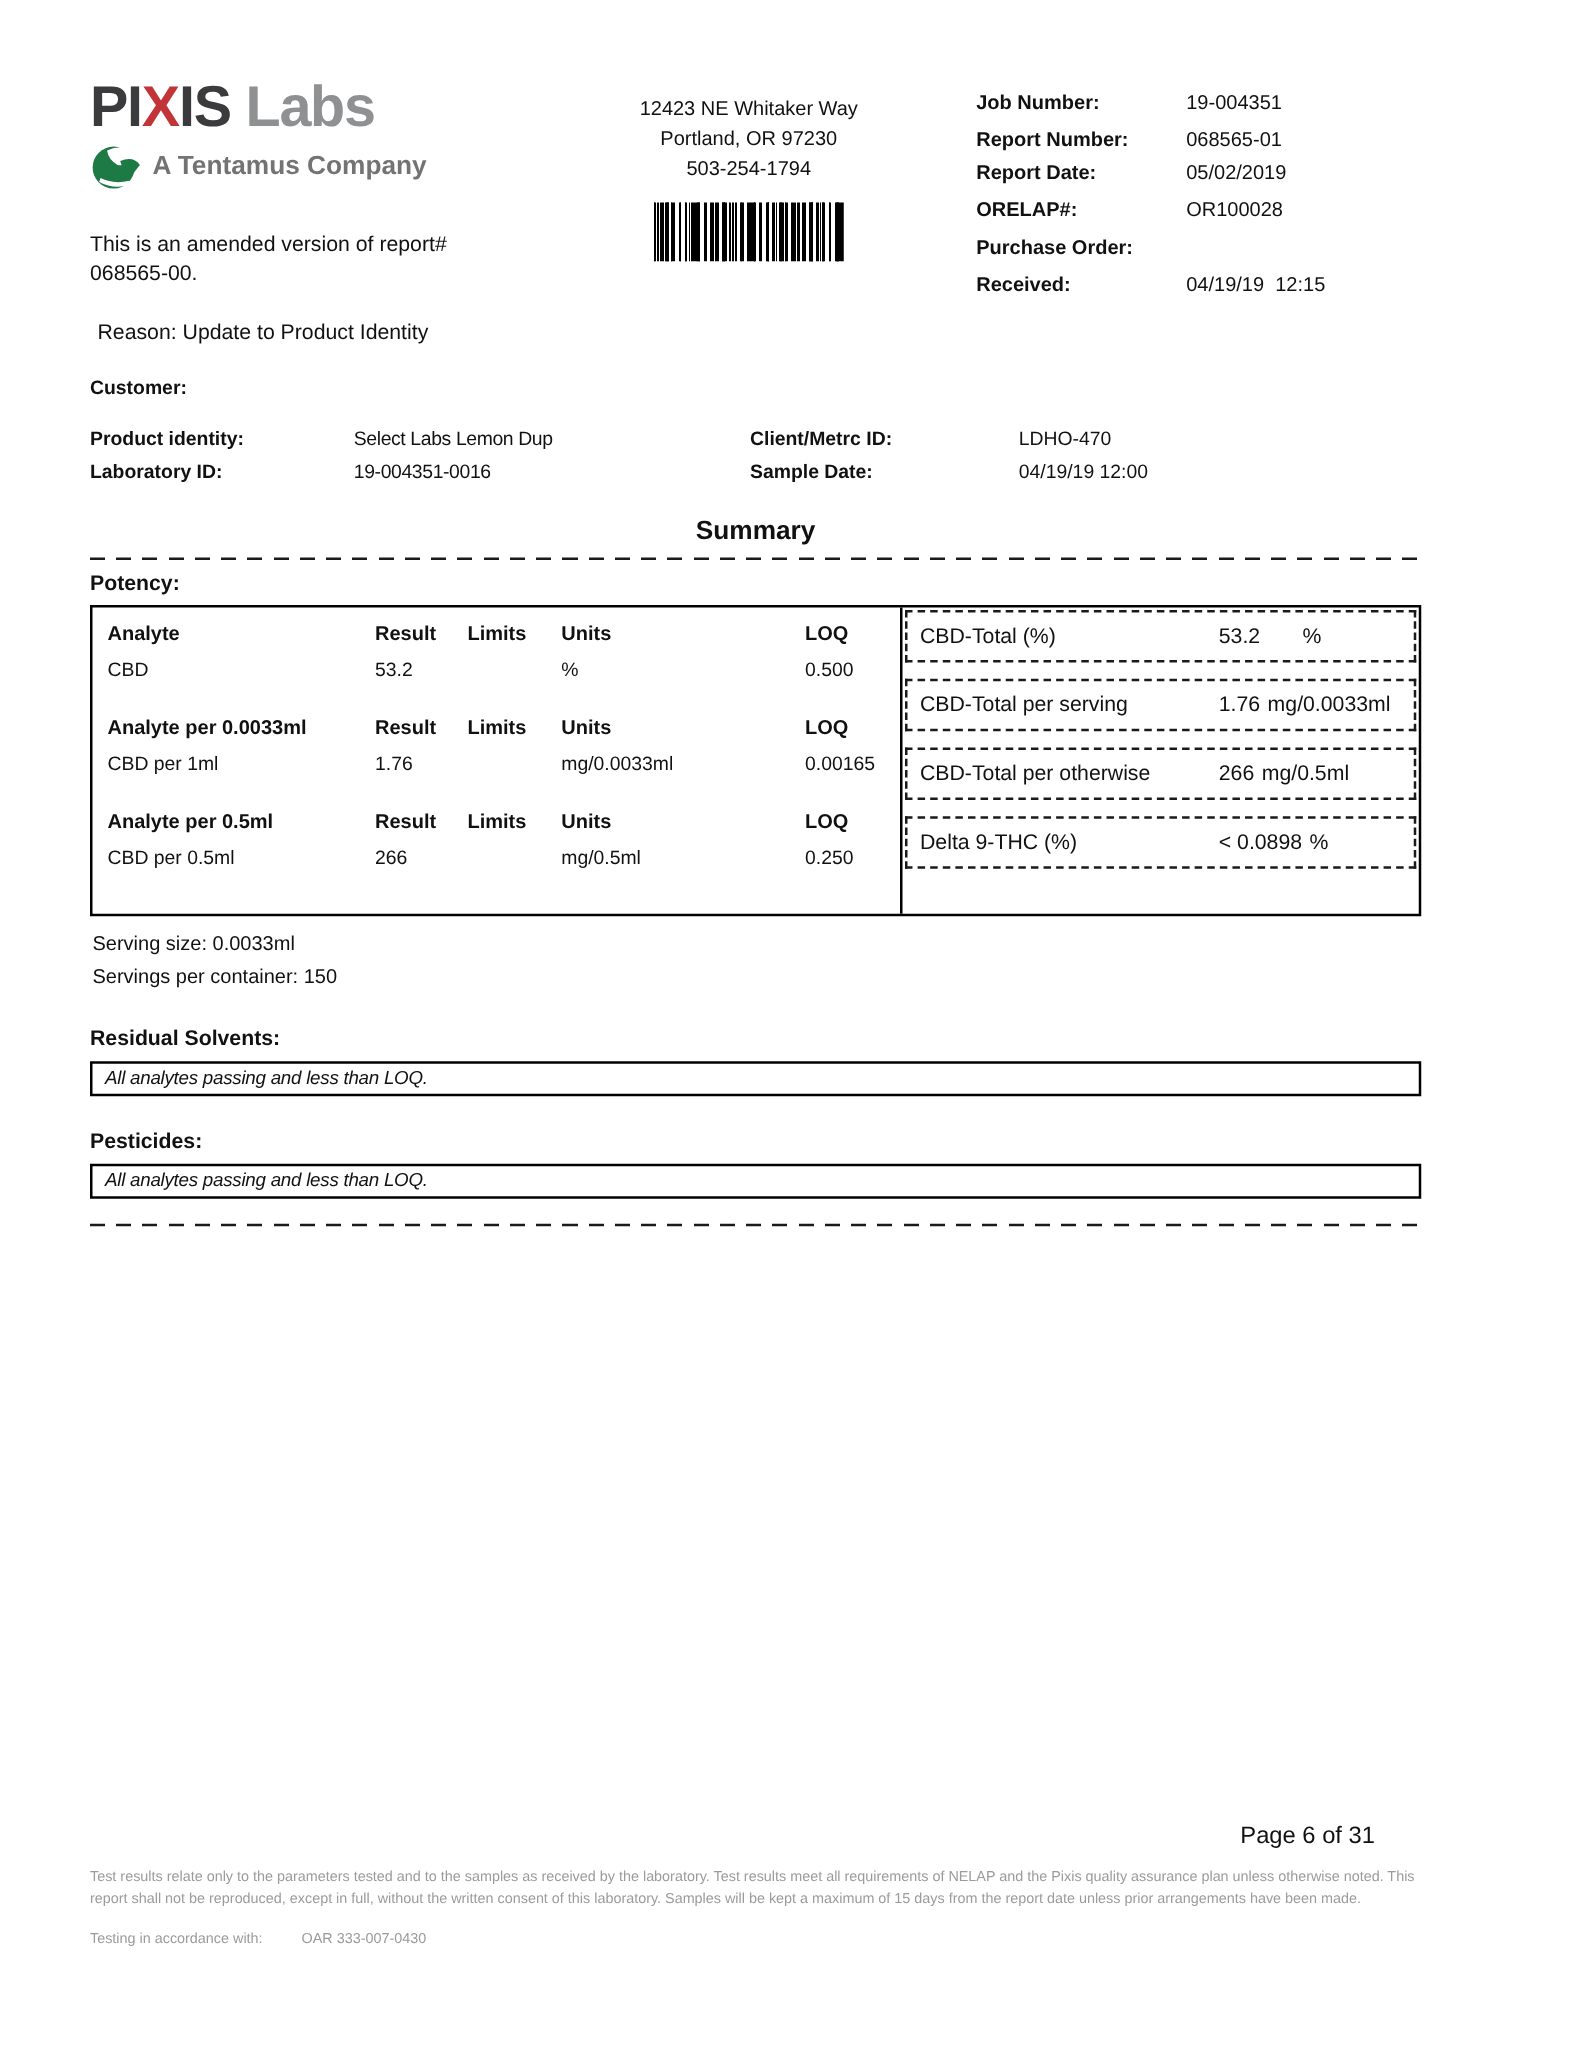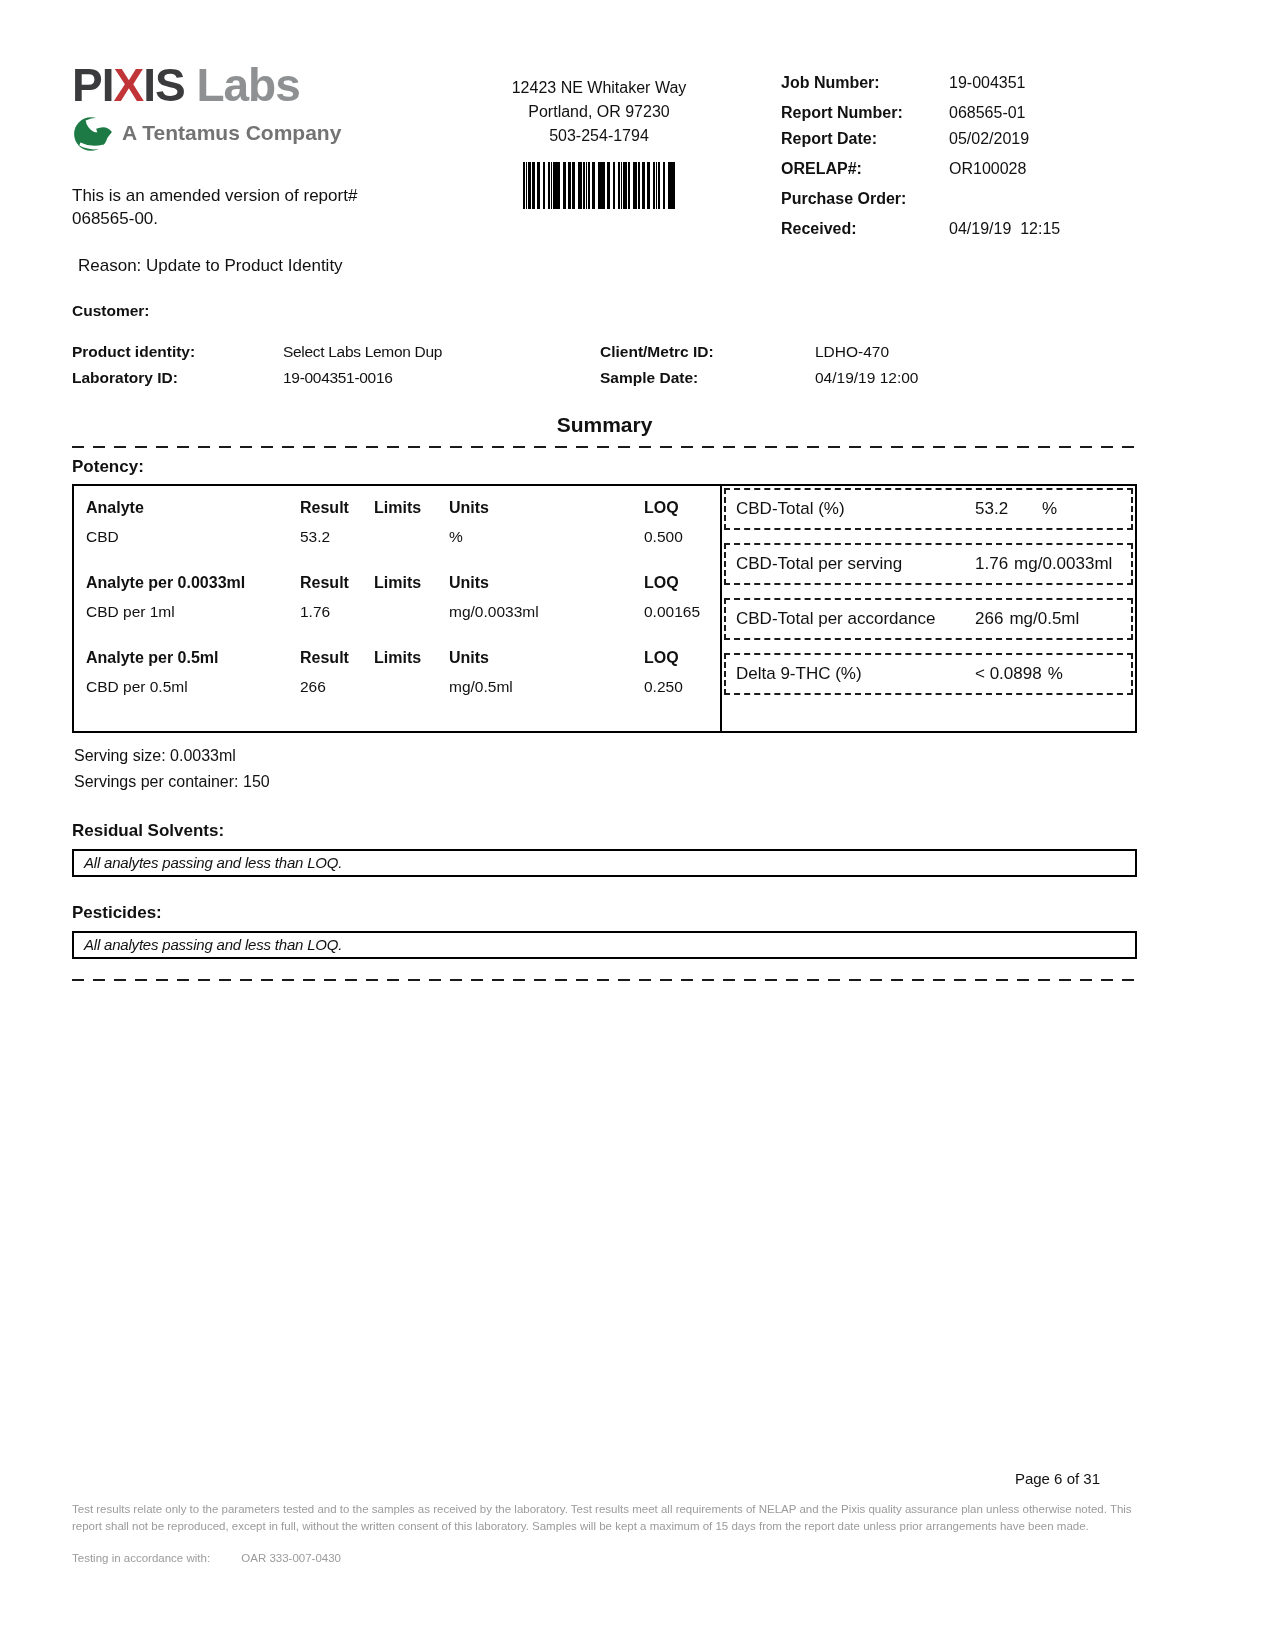--- a/index.html
+++ b/index.html
@@ -69,21 +69,21 @@
   .serving{margin-top:10px;font-size:16px;line-height:26px;padding-left:2px;}
 
   .note-box{margin-top:8px;border:2px solid #000;height:28px;display:flex;align-items:center;
     padding-left:10px;box-sizing:border-box;}
   .note-box .note{font-style:italic;font-size:15px;letter-spacing:-0.2px;}
   .gap-lg{margin-top:26px;}
   .dashed-sep.end{margin-top:20px;}
 
   
   .footer{position:absolute;left:72px;right:120px;top:1458px;}
-  .page-num{text-align:right;padding-right:55px;font-size:15px;color:#111;margin-top:12px;}
+  .page-num{text-align:right;padding-right:55px;font-size:19px;color:#111;}
   .disclaimer{margin-top:14px;font-size:11.5px;line-height:17px;color:#9b9b9b;}
   .testing{margin-top:17px;font-size:11.5px;color:#9b9b9b;}
   .testing .t-lbl{margin-right:28px;}
 </style>
 </head>
 <body>
 
 <div class="page">
   <div class="content">
 
@@ -223,21 +223,21 @@
           <span class="sr-lbl">CBD-Total (%)</span>
           <span class="sr-val">53.2</span>
           <span class="sr-unit">%</span>
         </div>
         <div class="sum-row">
           <span class="sr-lbl">CBD-Total per serving</span>
           <span class="sr-val">1.76</span>
           <span class="sr-unit">mg/0.0033ml</span>
         </div>
         <div class="sum-row">
-          <span class="sr-lbl">CBD-Total per accordance</span>
+          <span class="sr-lbl">CBD-Total per otherwise</span>
           <span class="sr-val">266</span>
           <span class="sr-unit">mg/0.5ml</span>
         </div>
         <div class="sum-row">
           <span class="sr-lbl">Delta 9-THC (%)</span>
           <span class="sr-val">&lt; 0.0898</span>
           <span class="sr-unit">%</span>
         </div>
       </div>
     </div>

